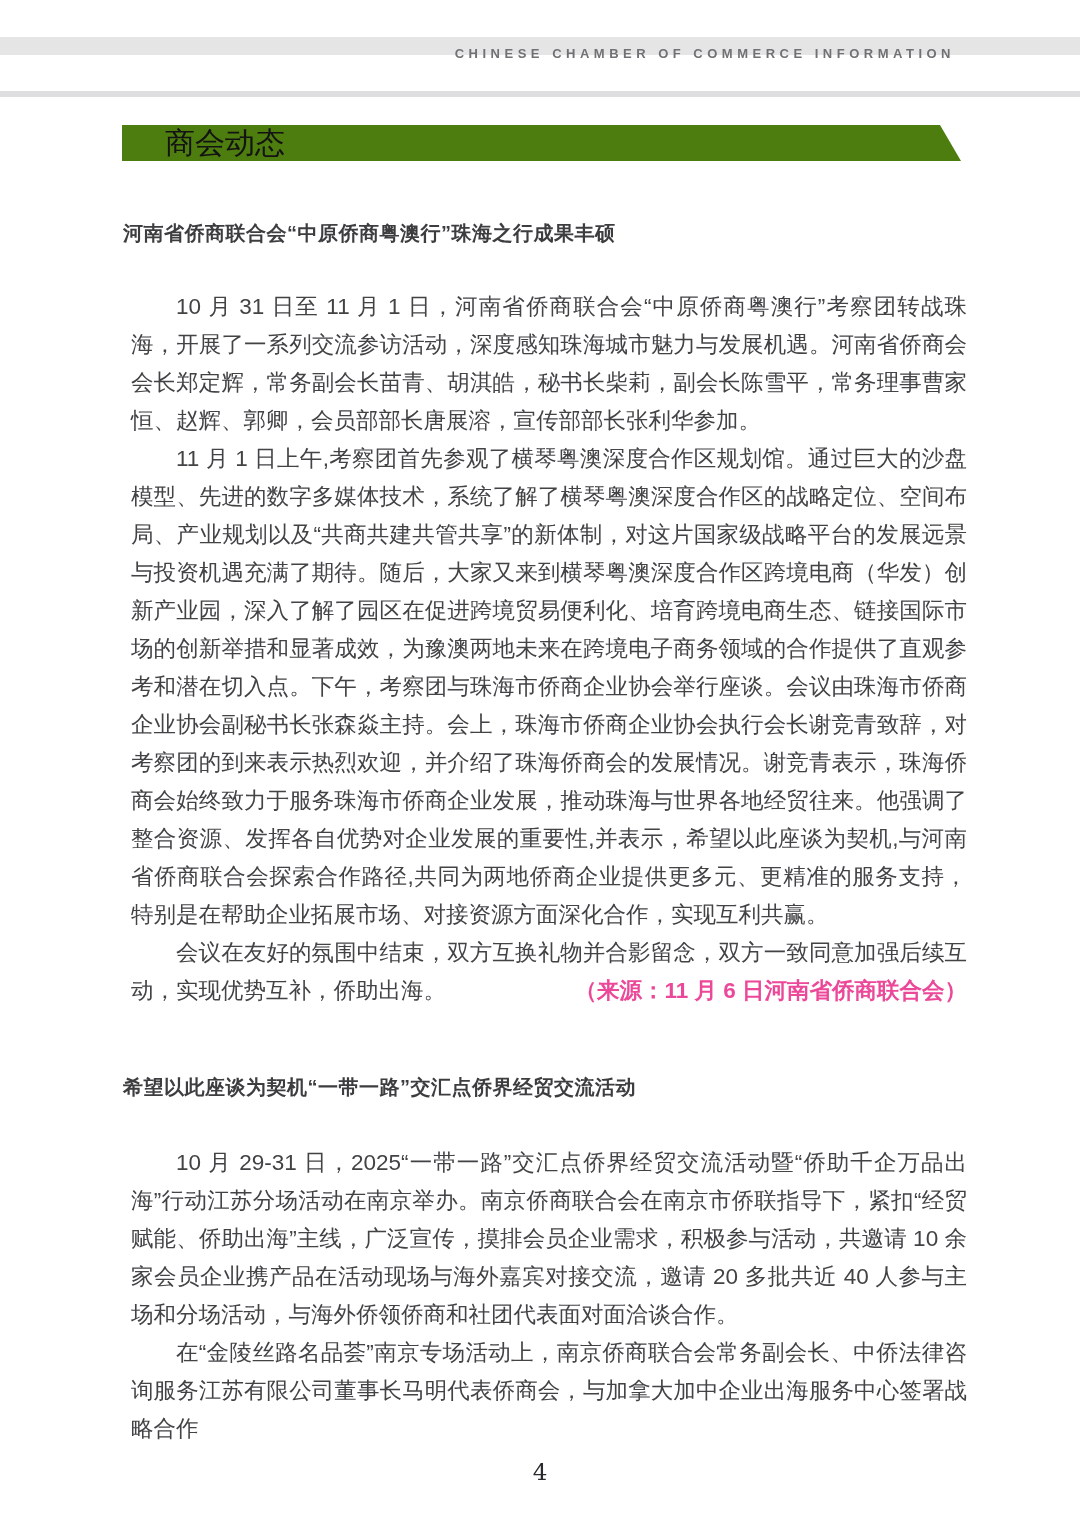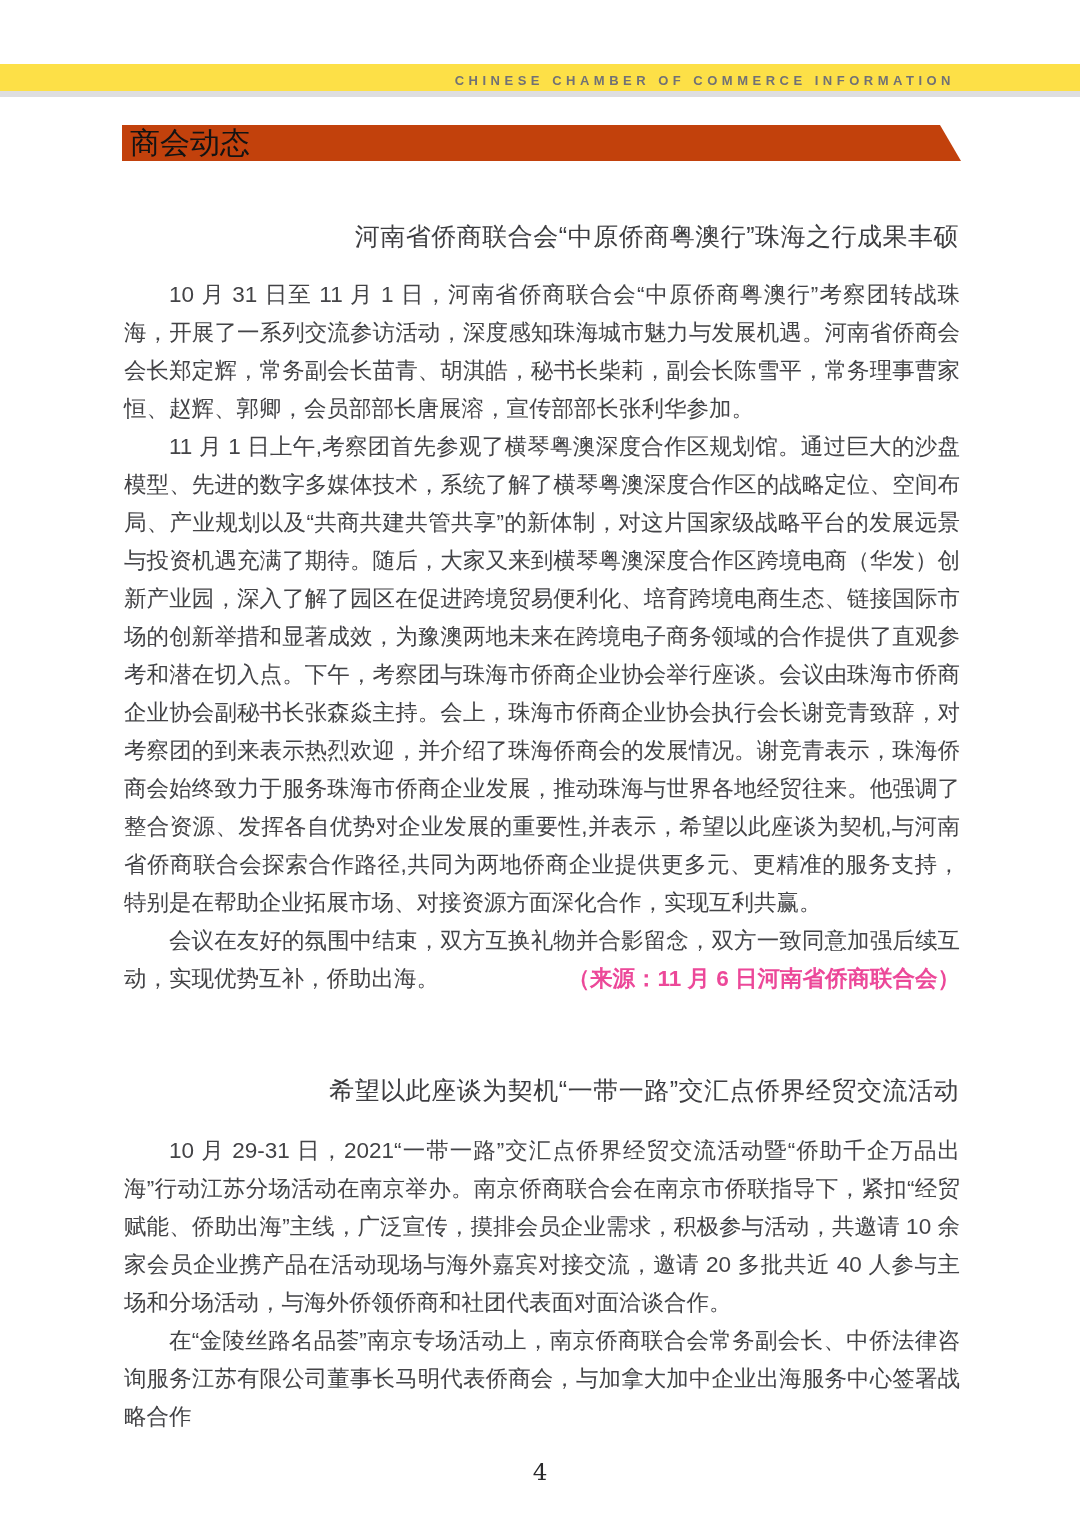--- a/index.html
+++ b/index.html
@@ -7,75 +7,77 @@
   .page {
     position:relative;
     width:1080px;
     height:1525px;
     background:#ffffff;
     font-family:"Liberation Sans", sans-serif;
     overflow:hidden;
   }
   
   .topband {
-    position:absolute; left:0; top:64px;
-    width:1080px; height:32px;
-    background:#fde047;
+    position:absolute; left:0; top:37px;
+    width:1080px; height:18px;
+    background:#e5e5e5;
   }
   .topband-text {
     position:absolute; right:125px; top:0;
     height:33px; line-height:33px;
     font-size:13px; font-weight:bold;
     letter-spacing:4.5px;
     color:#717175;
     white-space:nowrap;
   }
   .thinband {
     position:absolute; left:0; top:91px;
     width:1080px; height:6px;
     background:#dedee0;
   }
   
   .section-tag {
     position:absolute; left:122px; top:125px;
     width:839px; height:36px;
-    background:#c2410c;
+    background:#4d7c0f;
     clip-path:polygon(0 0, calc(100% - 21px) 0, 100% 100%, 0 100%);
+    padding-left:35px;
   }
   .section-tag span {
     display:block;
     padding-left:8px;
     font-family:"DejaVu Serif","Liberation Serif",serif;
     font-size:30px;
     line-height:36px;
     color:#131313;
   }
   .content {
     position:absolute; left:123px; top:0;
     width:836px;
   }
   .a-title {
     position:absolute; left:0;
     width:100%;
-    text-align:right;
-    font-size:25px;
-    font-weight:normal;
+    text-align:left;
+    font-size:20px;
+    font-weight:bold;
     letter-spacing:0.5px;
     color:#3d3d40;
     white-space:nowrap;
   }
   .pos-title1 { top:220px; }
   .pos-title2 { top:1074px; }
   .a-body {
-    position:absolute; left:1px;
+    position:absolute; left:8px;
     width:100%;
     font-size:22.5px;
     line-height:38px;
     text-align:justify;
     color:#434346;
+    margin-top:12px;
   }
   .pos-body1 { top:276px; }
   .pos-body2 { top:1132px; }
   .a-body p {
     text-indent:2em;
     text-align:justify;
   }
   .with-source { position:relative; }
   .source-note {
     position:absolute;
@@ -116,21 +118,21 @@
       <p>11 月 1 日上午,考察团首先参观了横琴粤澳深度合作区规划馆。通过巨大的沙盘模型、先进的数字多媒体技术，系统了解了横琴粤澳深度合作区的战略定位、空间布局、产业规划以及“共商共建共管共享”的新体制，对这片国家级战略平台的发展远景与投资机遇充满了期待。随后，大家又来到横琴粤澳深度合作区跨境电商（华发）创新产业园，深入了解了园区在促进跨境贸易便利化、培育跨境电商生态、链接国际市场的创新举措和显著成效，为豫澳两地未来在跨境电子商务领域的合作提供了直观参考和潜在切入点。下午，考察团与珠海市侨商企业协会举行座谈。会议由珠海市侨商企业协会副秘书长张森焱主持。会上，珠海市侨商企业协会执行会长谢竞青致辞，对考察团的到来表示热烈欢迎，并介绍了珠海侨商会的发展情况。谢竞青表示，珠海侨商会始终致力于服务珠海市侨商企业发展，推动珠海与世界各地经贸往来。他强调了整合资源、发挥各自优势对企业发展的重要性,并表示，希望以此座谈为契机,与河南省侨商联合会探索合作路径,共同为两地侨商企业提供更多元、更精准的服务支持，特别是在帮助企业拓展市场、对接资源方面深化合作，实现互利共赢。</p>
       <p class="with-source">
         <span>会议在友好的氛围中结束，双方互换礼物并合影留念，双方一致同意加强后续互动，实现优势互补，侨助出海。</span>
         <span class="source-note">（来源：11 月 6 日河南省侨商联合会）</span>
       </p>
     </div>
 
     <div class="a-title pos-title2">希望以此座谈为契机“一带一路”交汇点侨界经贸交流活动</div>
 
     <div class="a-body pos-body2">
-      <p>10 月 29-31 日，2021“一带一路”交汇点侨界经贸交流活动暨“侨助千企万品出海”行动江苏分场活动在南京举办。南京侨商联合会在南京市侨联指导下，紧扣“经贸赋能、侨助出海”主线，广泛宣传，摸排会员企业需求，积极参与活动，共邀请 10 余家会员企业携产品在活动现场与海外嘉宾对接交流，邀请 20 多批共近 40 人参与主场和分场活动，与海外侨领侨商和社团代表面对面洽谈合作。</p>
+      <p>10 月 29-31 日，2025“一带一路”交汇点侨界经贸交流活动暨“侨助千企万品出海”行动江苏分场活动在南京举办。南京侨商联合会在南京市侨联指导下，紧扣“经贸赋能、侨助出海”主线，广泛宣传，摸排会员企业需求，积极参与活动，共邀请 10 余家会员企业携产品在活动现场与海外嘉宾对接交流，邀请 20 多批共近 40 人参与主场和分场活动，与海外侨领侨商和社团代表面对面洽谈合作。</p>
       <p>在“金陵丝路名品荟”南京专场活动上，南京侨商联合会常务副会长、中侨法律咨询服务江苏有限公司董事长马明代表侨商会，与加拿大加中企业出海服务中心签署战略合作</p>
     </div>
 
   </div>
 
   <div class="page-number">4</div>
 
 </div>
 
 </body></html>

